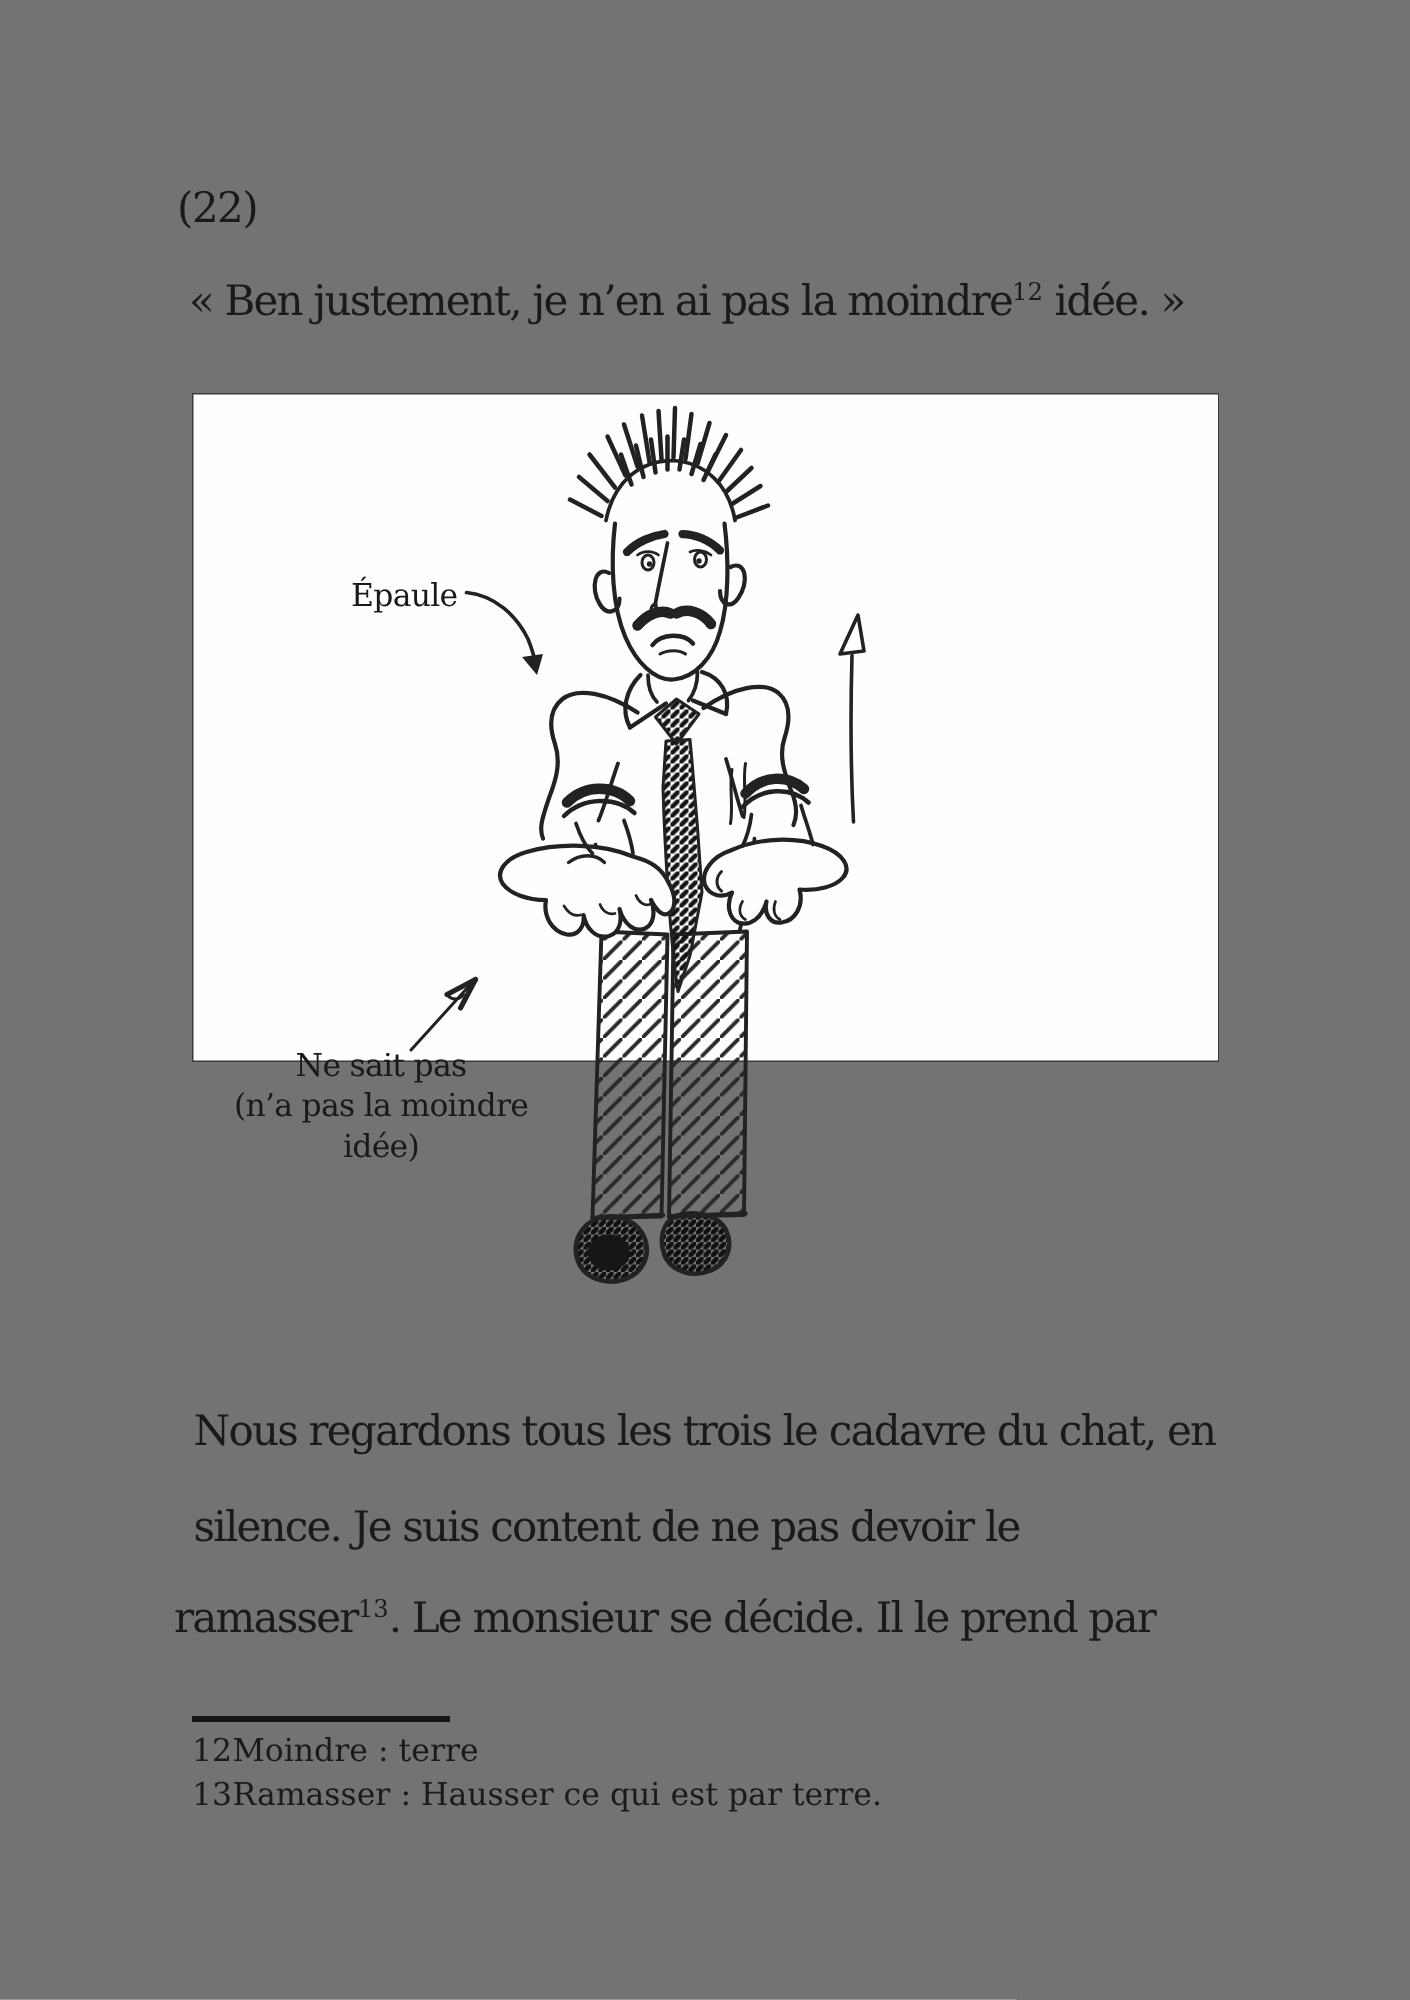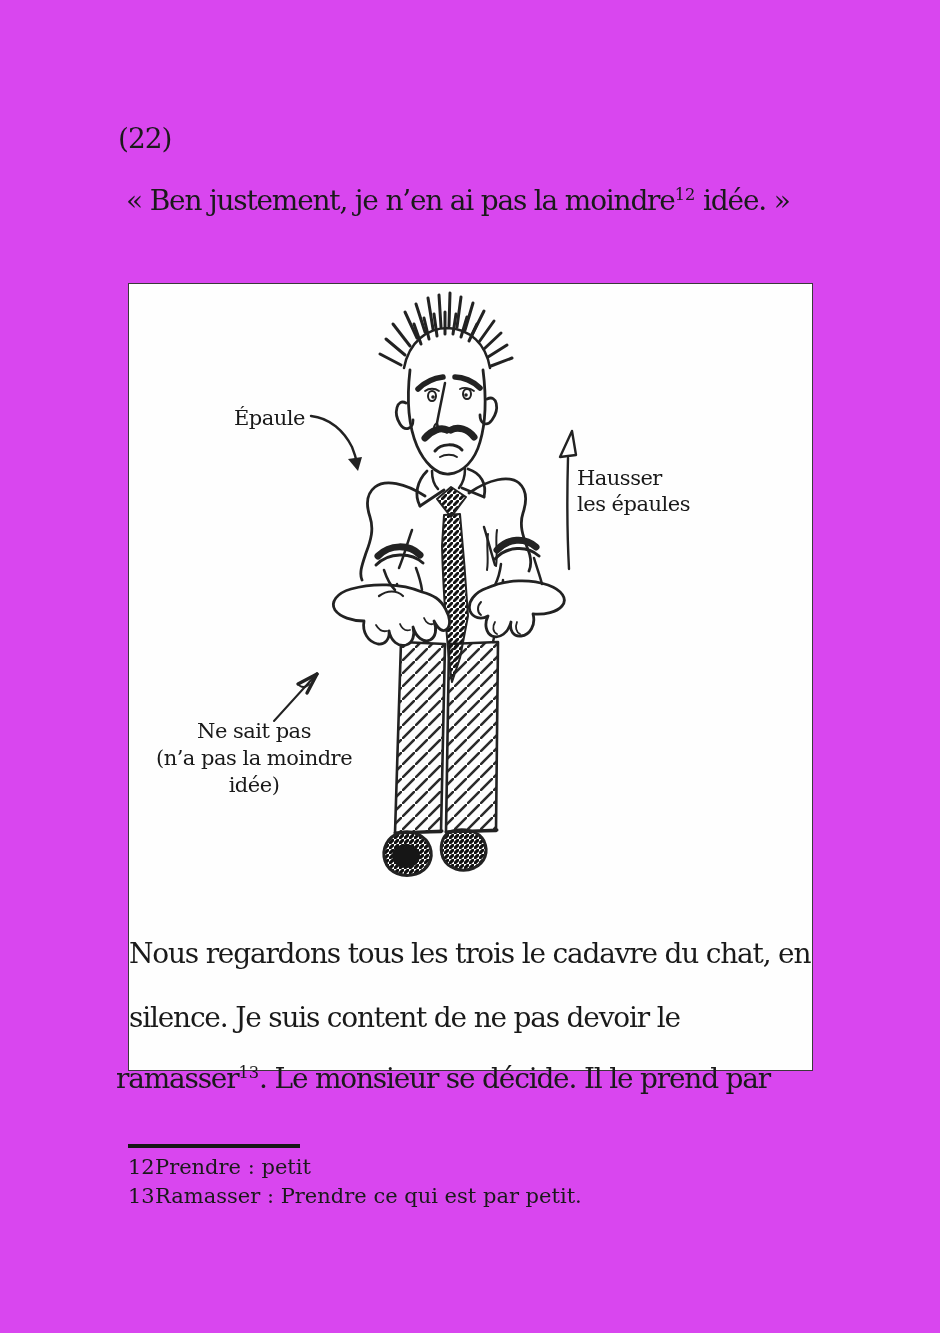--- a/index.html
+++ b/index.html
@@ -1,34 +1,34 @@
 <!DOCTYPE html>
 <html><head>
 <meta charset="utf-8">
 <style>
   html,body{margin:0;padding:0;}
   .page{
     position:relative;
     width:940px;height:1333px;
-    background:#d946ef;
+    background:#737373;
     font-family:"DejaVu Serif", serif;
     color:#1a1a1a;
     overflow:hidden;
   }
   .txt{position:absolute;white-space:nowrap;color:#1a1a1a;}
   .page-number{left:118px;top:122px;font-size:28px;letter-spacing:-1px;}
   .quote{left:102px;top:184px;font-size:28px;letter-spacing:-1.2px;margin-left:24px;}
   .body-line{font-size:28px;letter-spacing:-1.2px;}
   .l1{left:129px;top:937px;}
   .l2{left:129px;top:1001px;}
   .l3{left:116px;top:1062px;}
   sup{font-size:0.58em;vertical-align:super;letter-spacing:0;}
   .figure-frame{
-    position:absolute;left:128px;top:283px;
-    width:685px;height:788px;
+    position:absolute;left:128px;top:262px;
+    width:685px;height:446px;
     border:1.5px solid #3a3a3a;
     box-sizing:border-box;
     background:#fefefe;
   }
   .figure-frame svg{position:absolute;left:0;top:0;}
   .lbl{position:absolute;font-size:21px;letter-spacing:-0.5px;color:#191919;}
   .lbl-epaule{left:105px;top:122px;}
   .lbl-hausser{left:448px;top:181px;line-height:26px;}
   .lbl-nesaitpas{left:0px;top:434px;width:250px;text-align:center;line-height:27px;}
   .fn-rule{position:absolute;left:128px;top:1144px;width:172px;height:3.5px;background:#161616;}
@@ -182,31 +182,27 @@
       </g>
       <g>
         <path d="M145,437 L184,394" stroke-width="2"></path>
         <path d="M188,390 L169,400" stroke-width="3.4"></path>
         <path d="M188,390 L178,409" stroke-width="3.4"></path>
         <path d="M169,400 C172,404 177,404 180,400" stroke-width="2"></path>
       </g>
     </svg>
 
     <div class="lbl lbl-epaule">Épaule</div>
-    <div class="lbl lbl-hausser">
-      <div>Hausser</div>
-      <div>les épaules</div>
-    </div>
     <div class="lbl lbl-nesaitpas">
       <div>Ne sait pas</div>
       <div>(n’a pas la moindre idée)</div>
     </div>
   </div>
 
   <div class="txt body-line l2">silence. Je suis content de ne pas devoir le</div>
   <div class="txt body-line l1">Nous regardons tous les trois le cadavre du chat, en</div>
   <div class="txt body-line l3"><span>ramasser</span><sup>13</sup><span>. Le monsieur se décide. Il le prend par</span></div>
 
   <div class="fn-rule"></div>
-  <div class="txt footnote fn1"><span class="fn-num">12</span><span>Prendre : petit</span></div>
-  <div class="txt footnote fn2"><span class="fn-num">13</span><span>Ramasser : Prendre ce qui est par petit.</span></div>
+  <div class="txt footnote fn1"><span class="fn-num">12</span><span>Moindre : terre</span></div>
+  <div class="txt footnote fn2"><span class="fn-num">13</span><span>Ramasser : Hausser ce qui est par terre.</span></div>
 
 </div>
 
 </body></html>

